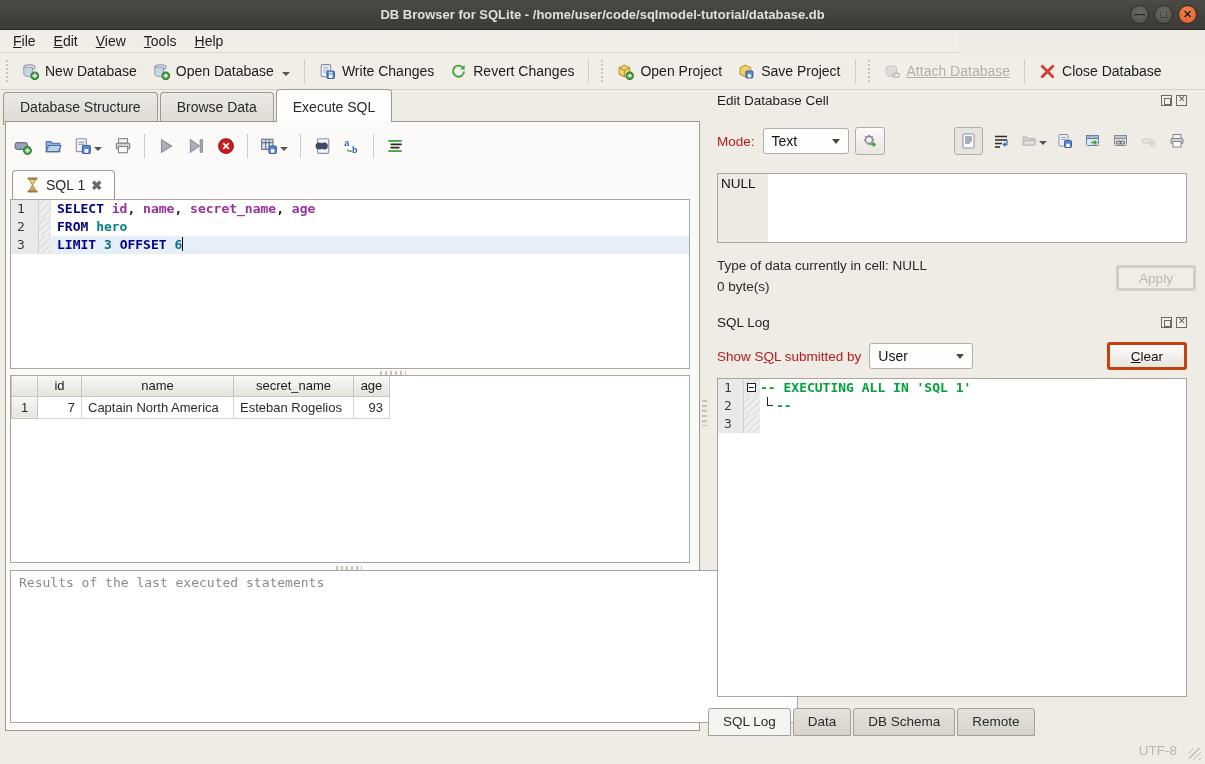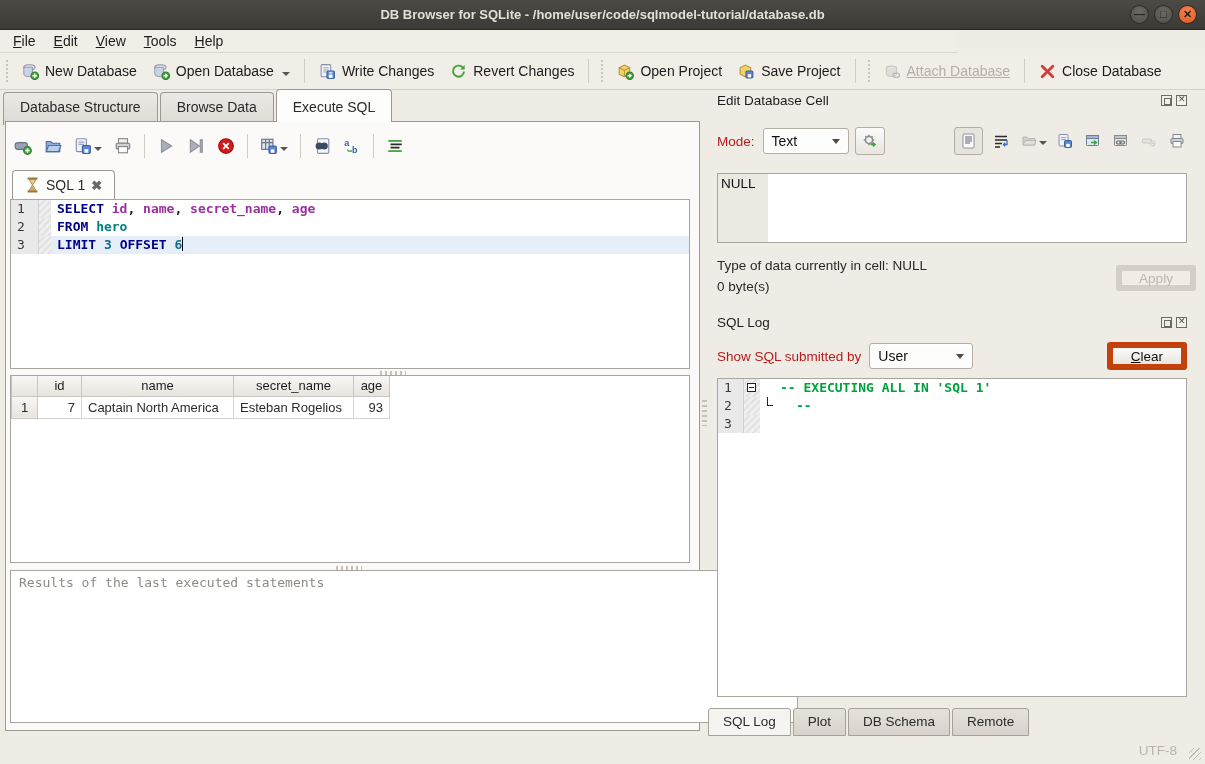--- a/index.html
+++ b/index.html
@@ -107,40 +107,40 @@
   .dockbtn { width:11px; height:11px; border:1px solid #6f6b64; position:relative; background:#f3efe9; }
   .dockbtn.float::after { content:""; position:absolute; left:2px; top:2px; width:5px; height:5px; border:1px solid #6f6b64; }
   .dockbtn.close::before { content:"✕"; position:absolute; left:1px; top:-2px; font-size:9px; color:#55524c; }
 
   .field-label { font-size:13.5px; color:#b91c1c; }
   .combo { background:#fdfdfc; border:1px solid #b3aea6; border-radius:3px;
     display:flex; align-items:center; justify-content:space-between;
     padding:4px 8px; font-size:14px; color:#111; box-shadow:0 1px 0 rgba(255,255,255,.7) inset; }
   .combo .arr { width:0; height:0; border-left:4px solid transparent;
     border-right:4px solid transparent; border-top:5px solid #4d4a44; margin-left:8px; }
-  .btn { background:linear-gradient(#fcfbfa,#e9e5df); border:6px solid #c2410c;
+  .btn { background:linear-gradient(#fcfbfa,#e9e5df); border:3px solid #c2410c;
     border-radius:3px; text-align:center; font-size:13.5px; color:#111;
     display:flex; align-items:center; justify-content:center; }
   .btn.disabled { background:#f0ece6; color:#bcb7af; border-color:#d3cec6; }
   .sqbtn { width:30px; height:28px; background:linear-gradient(#fcfbfa,#e9e5df);
     border:1px solid #b3aea6; border-radius:3px; display:flex; align-items:center; justify-content:center; }
   .flatico { padding:2px; display:flex; }
   .flatico.pressed { border:1px solid #b3aea6; border-radius:3px; background:#e7e3dd; padding:5px 6px; }
   .flatico.dis svg { opacity:.42; filter:grayscale(1); }
 
   #cellbox { position:absolute; left:717px; top:173px; width:470px; height:70px;
     background:#fff; border:1px solid #aaa69f; display:flex; }
   #cellbox .cellgut { width:50px; background:#ece8e2; padding:2px 0 0 3px;
     font-size:13.5px; color:#111; }
 
   #logbox { left:717px; top:378px; width:470px; height:319px; }
   .logline { display:flex; height:18px; line-height:18px; white-space:pre; }
   .logline .gut { width:26px; }
   .logline .fold { width:16px; background:repeating-linear-gradient(135deg,#efefef 0 3px,#e2e2e2 3px 5px); }
-  .logtext { flex:1; padding-left:20px; font-weight:bold; color:#00a23c; }
+  .logtext { flex:1; padding-left:0; font-weight:bold; color:#00a23c; }
   .foldbox { position:absolute; left:3px; top:4px; width:9px; height:9px;
     border:1px solid #222; background:#fff; }
   .foldbox::after { content:""; position:absolute; left:1px; top:3px; width:5px; height:1px; background:#222; }
   .foldline { position:absolute; left:7px; top:0; width:6px; height:9px;
     border-left:1px solid #222; border-bottom:1px solid #222; }
 
   
   #docktabs { position:absolute; left:708px; top:708px; display:flex; }
   .dtab { padding:5px 14px 6px; font-size:13.5px; border:1px solid #a5a199;
     background:linear-gradient(#e5e1db,#d7d3cc); margin-right:2px; border-radius:3px 3px 0 0; }
@@ -587,21 +587,21 @@
   </div>
   <div class="logline">
     <span class="gut">3</span>
     <span class="fold"></span>
     <span class="logtext"></span>
   </div>
 </div>
 
 <div id="docktabs">
   <div class="dtab active">SQL Log</div>
-  <div class="dtab">Plot</div>
+  <div class="dtab">Data</div>
   <div class="dtab">DB Schema</div>
   <div class="dtab">Remote</div>
 </div>
 
 <div id="statusbar">
   <span class="enc">UTF-8</span>
   <div class="gripcorner"></div>
 </div>
 
 </body></html>

